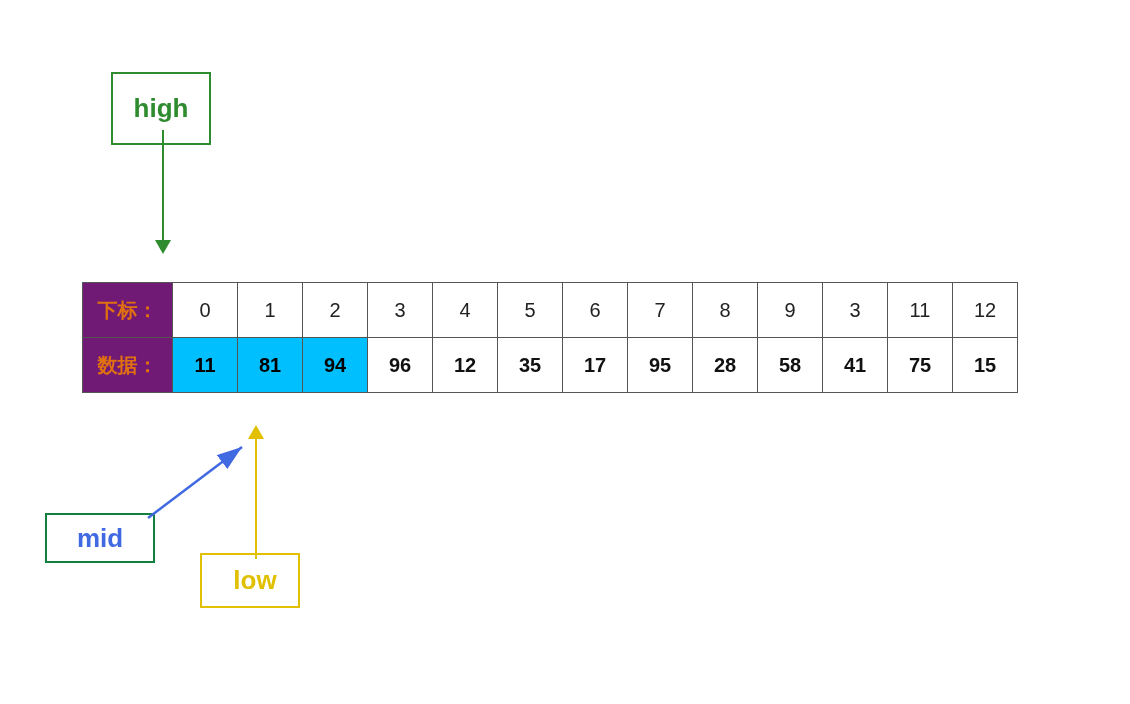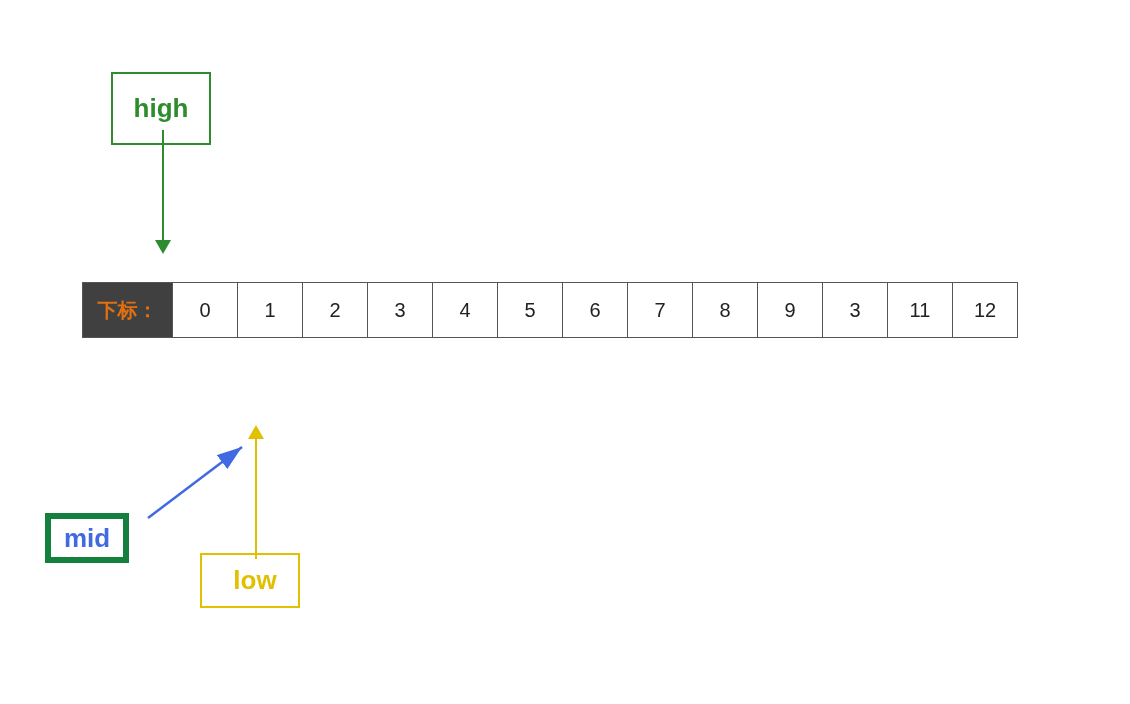--- a/index.html
+++ b/index.html
@@ -68,21 +68,21 @@
       text-align: center;
       font-size: 20px;
       font-weight: bold;
     }
 
     .label-cell {
       color: #e07010;
       font-weight: bold;
       font-size: 20px;
       width: 90px;
-      background: #404040;
+      background: #701a75;
     }
 
     .index-cell {
       color: #222;
       font-weight: normal;
       background: #fff;
     }
 
     .data-cell {
       color: #111;
@@ -92,23 +92,23 @@
     .highlighted {
       background: #00bfff;
       color: #000;
     }
 
     
     .label-mid {
       position: absolute;
       top: 513px;
       left: 45px;
-      width: 84px;
+      width: 110px;
       height: 50px;
-      border: 6px solid #15803d;
+      border: 2px solid #15803d;
       display: flex;
       align-items: center;
       justify-content: center;
       font-size: 26px;
       font-weight: bold;
       color: #4169e1;
     }
 
     
     .label-low {
@@ -184,20 +184,36 @@
       <td class="index-cell">4</td>
       <td class="index-cell">5</td>
       <td class="index-cell">6</td>
       <td class="index-cell">7</td>
       <td class="index-cell">8</td>
       <td class="index-cell">9</td>
       <td class="index-cell">3</td>
       <td class="index-cell">11</td>
       <td class="index-cell">12</td>
     </tr>
+    <tr>
+      <td class="label-cell">数据：</td>
+      <td class="data-cell highlighted">11</td>
+      <td class="data-cell highlighted">81</td>
+      <td class="data-cell highlighted">94</td>
+      <td class="data-cell">96</td>
+      <td class="data-cell">12</td>
+      <td class="data-cell">35</td>
+      <td class="data-cell">17</td>
+      <td class="data-cell">95</td>
+      <td class="data-cell">28</td>
+      <td class="data-cell">58</td>
+      <td class="data-cell">41</td>
+      <td class="data-cell">75</td>
+      <td class="data-cell">15</td>
+    </tr>
   </tbody>
     </table>
 </div>
 
 <div class="arrow-low-up">
   <div class="arrowhead-up"></div>
   <div class="line"></div>
 </div>
 
 <div class="label-low">

